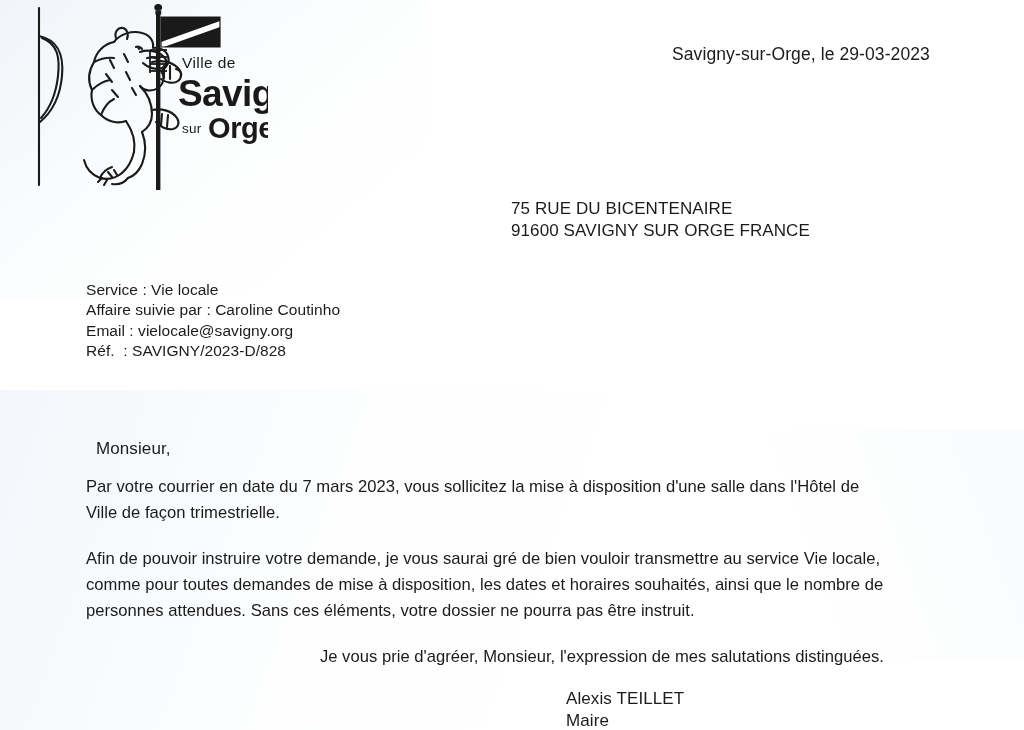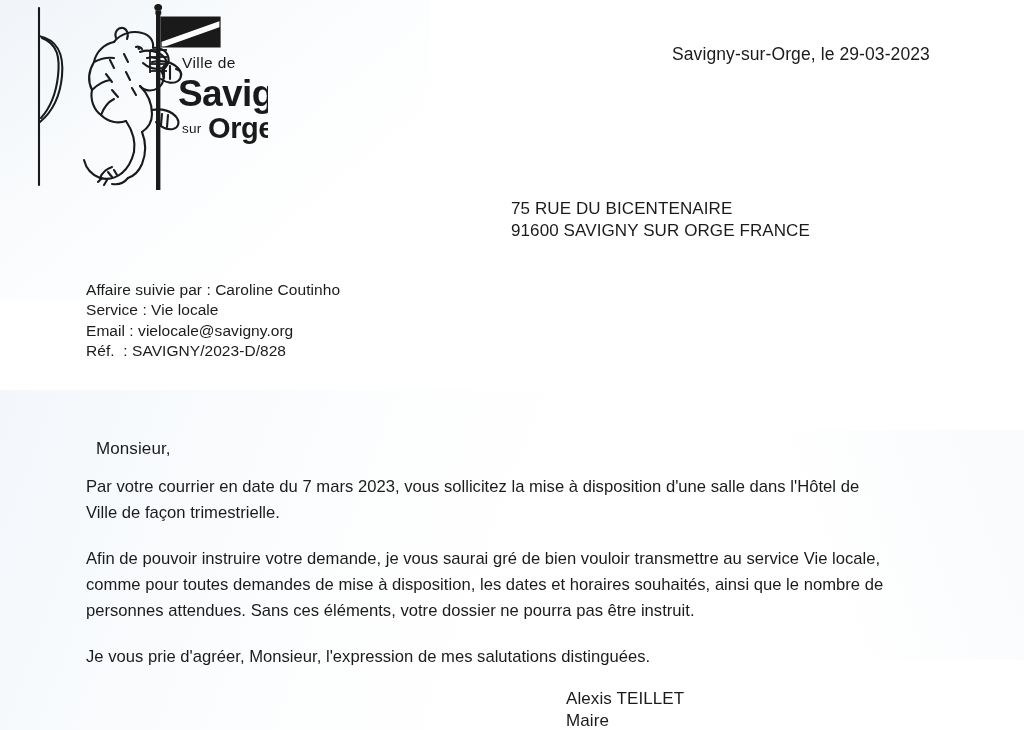--- a/index.html
+++ b/index.html
@@ -118,21 +118,21 @@
     top: 474px;
     width: 798px;
     font-size: 16.6px;
     line-height: 26px;
     letter-spacing: 0.02px;
     color: #1b1b1b;
   }
   .body-text p {
     margin: 0 0 20px 0;
   }
-  .body-text p:last-child { margin-bottom: 16px; }
+  .body-text p:last-child { margin-bottom: 16px; text-align: right; }
 
   
   .signature {
     position: absolute;
     left: 566px;
     top: 688px;
     font-size: 17px;
     line-height: 22px;
     letter-spacing: 0.1px;
     color: #1b1b1b;
@@ -239,22 +239,22 @@
   </div>
 
   <div class="date-line">Savigny-sur-Orge, le 29-03-2023</div>
 
   <div class="recipient">
     <div>75 RUE DU BICENTENAIRE</div>
     <div>91600 SAVIGNY SUR ORGE FRANCE</div>
   </div>
 
   <div class="service-block">
+    <div>Service : Vie locale</div>
     <div>Affaire suivie par : Caroline Coutinho</div>
-    <div>Service : Vie locale</div>
     <div>Email : vielocale@savigny.org</div>
     <div>Réf.  : SAVIGNY/2023-D/828</div>
   </div>
 
 
   <div class="salutation">Monsieur,</div>
 
   <div class="body-text">
     <p>Par votre courrier en date du 7 mars 2023, vous sollicitez la mise à disposition d'une salle dans l'Hôtel de Ville de façon trimestrielle.</p>
     <p>Afin de pouvoir instruire votre demande, je vous saurai gré de bien vouloir transmettre au service Vie locale, comme pour toutes demandes de mise à disposition, les dates et horaires souhaités, ainsi que le nombre de personnes attendues. Sans ces éléments, votre dossier ne pourra pas être instruit.</p>

